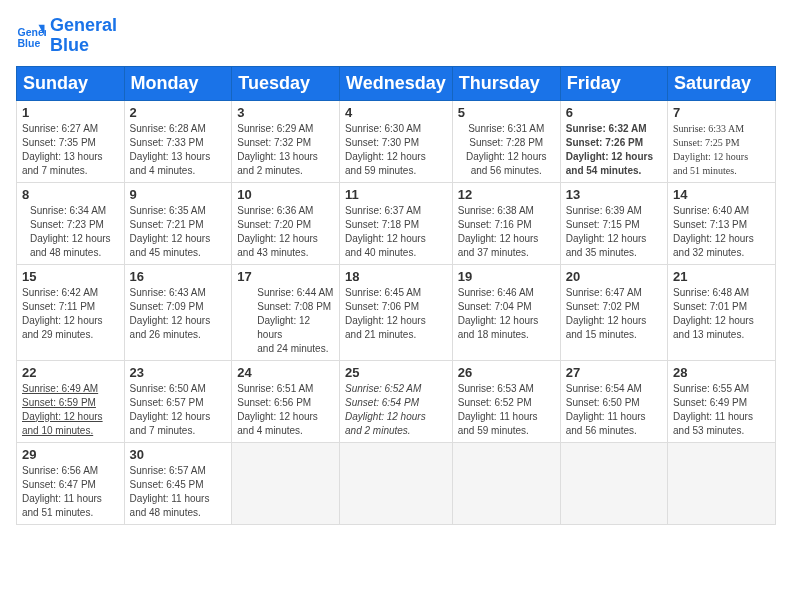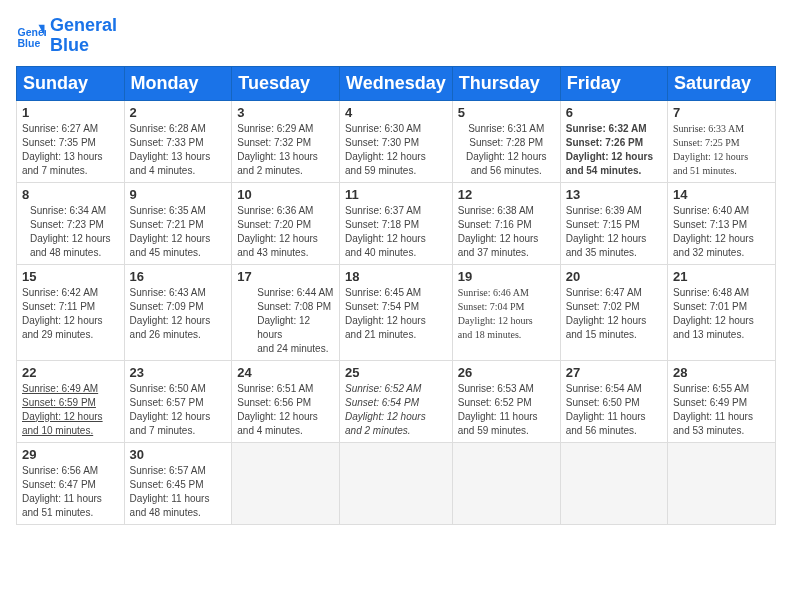--- a/index.html
+++ b/index.html
@@ -239,27 +239,27 @@
         <td>
           <div class="day-num">17</div>
           <div class="day-info" style="white-space: pre-line; margin-left: 20px;">Sunrise: 6:44 AM
 Sunset: 7:08 PM
 Daylight: 12 hours
 and 24 minutes.</div>
         </td>
         <td>
           <div class="day-num">18</div>
           <div class="day-info" style="white-space: pre-line;">Sunrise: 6:45 AM
-Sunset: 7:54 PM
+Sunset: 7:06 PM
 Daylight: 12 hours
 and 21 minutes.</div>
         </td>
         <td>
           <div class="day-num">19</div>
-          <div class="day-info" style="white-space: pre-line; font-family: Liberation Serif, serif;">Sunrise: 6:46 AM
+          <div class="day-info" style="white-space: pre-line;">Sunrise: 6:46 AM
 Sunset: 7:04 PM
 Daylight: 12 hours
 and 18 minutes.</div>
         </td>
         <td>
           <div class="day-num">20</div>
           <div class="day-info" style="white-space: pre-line;">Sunrise: 6:47 AM
 Sunset: 7:02 PM
 Daylight: 12 hours
 and 15 minutes.</div>

